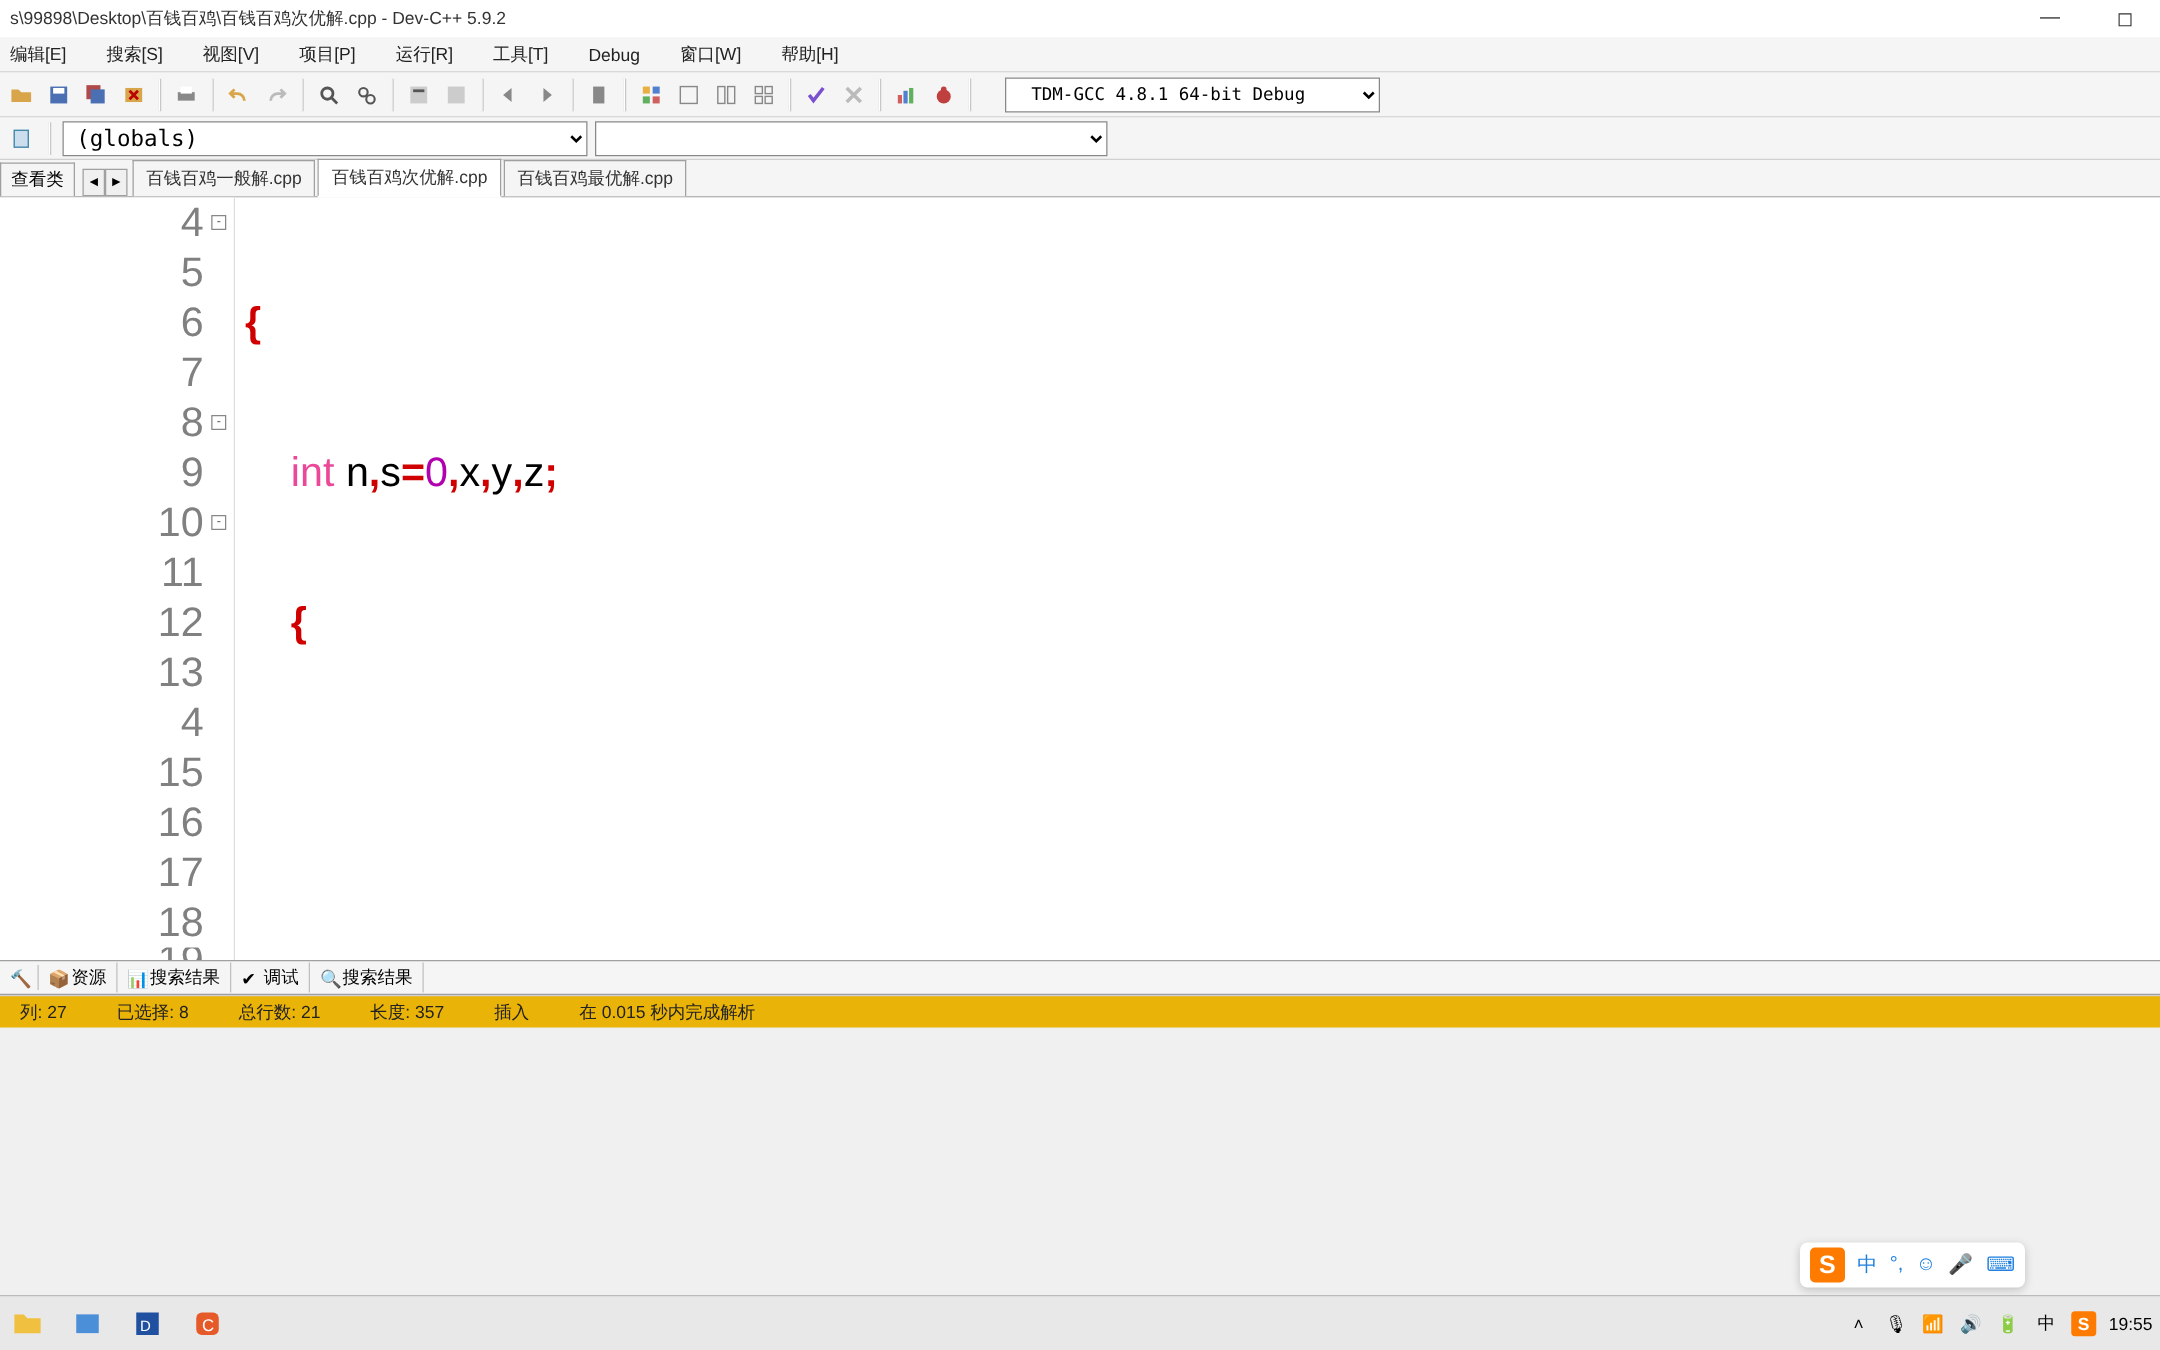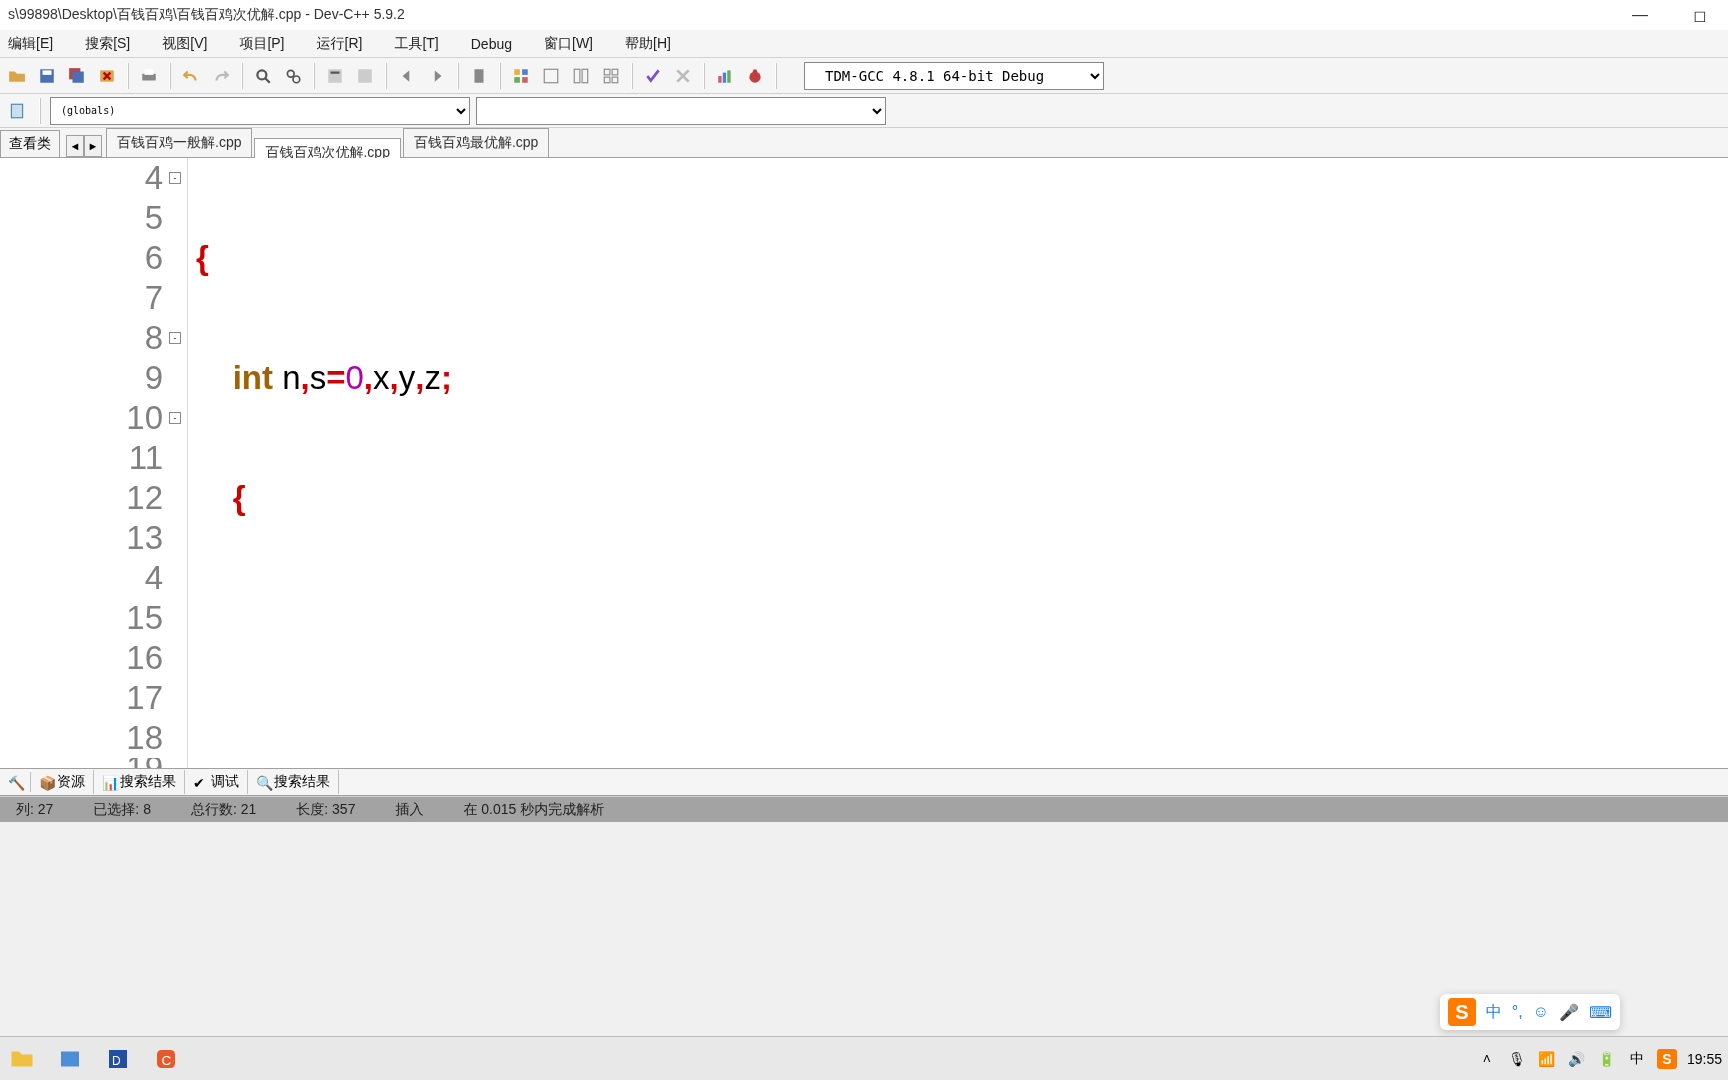--- a/index.html
+++ b/index.html
@@ -11,45 +11,45 @@
 
 .menubar { background:#f5f5f5; height:28px; display:flex; align-items:center; gap:28px; padding:0 6px; font-size:14px; color:#222; border-bottom:1px solid #d0d0d0; }
 .menu-item { cursor:pointer; padding:2px 2px; }
 
 .toolbar { background:#f5f5f5; height:36px; display:flex; align-items:center; gap:4px; padding:2px 4px; border-bottom:1px solid #d0d0d0; }
 .tb-btn { width:26px; height:26px; border:1px solid transparent; display:flex; align-items:center; justify-content:center; cursor:pointer; background:#f5f5f5; }
 .tb-sep { width:2px; height:26px; background:#c8c8c8; margin:0 3px; border-left:1px solid #fff; }
 .compiler-select { height:28px; width:300px; font-family:monospace; font-size:14px; border:1px solid #888; background:#fff; padding:2px 16px; margin-left:20px; }
 
 .second-bar { background:#f5f5f5; height:34px; display:flex; align-items:center; gap:6px; padding:2px 4px; border-bottom:1px solid #d0d0d0; }
-.dropdown-wide { height:28px; width:420px; font-family:monospace; font-size:10px; border:1px solid #888; background:#fff; padding:2px 6px; }
+.dropdown-wide { height:28px; width:420px; font-family:monospace; font-size:18px; border:1px solid #888; background:#fff; padding:2px 6px; }
 .dropdown-wider { height:28px; width:410px; border:1px solid #888; background:#fff; }
 
 .tab-row { background:#f5f5f5; height:30px; display:flex; align-items:flex-end; border-bottom:1px solid #a0a0a0; }
 .side-tab-btn { padding:4px 8px; font-size:14px; border:1px solid #a0a0a0; background:#f5f5f5; border-bottom:none; margin-right:2px; cursor:pointer; }
 .nav-btns { display:flex; margin:0 4px; }
 .nav-btn { width:18px; height:22px; border:1px solid #a0a0a0; background:#f0f0f0; display:flex; align-items:center; justify-content:center; font-size:11px; cursor:pointer; }
 .file-tab { padding:5px 10px 5px 10px; font-size:14px; border:1px solid #a0a0a0; background:#f5f5f5; border-bottom:none; cursor:pointer; margin-right:2px; color:#333; display:flex; align-items:center; gap:4px; }
-.file-tab.active { background:#fff; font-weight:normal; border-bottom:2px solid #fff; position:relative; top:12px; }
+.file-tab.active { background:#fff; font-weight:normal; border-bottom:2px solid #fff; position:relative; top:1px; }
 
 .editor { background:#fff; height:610px; width:100%; overflow:hidden; position:relative; display:flex; }
 .gutter { width:188px; background:#fff; text-align:right; font-family:Consolas,monospace; font-size:33px; color:#808080; padding-right:6px; border-right:1px solid #ddd; }
 .gutter-line { height:40px; line-height:40px; display:flex; justify-content:flex-end; align-items:center; gap:4px; }
 .fold { display:inline-block; width:12px; height:12px; border:1px solid #888; font-size:10px; line-height:10px; text-align:center; color:#555; margin-left:2px; background:#fff; }
 .code { font-family:Consolas,monospace; font-size:33px; line-height:40px; white-space:pre; flex:1; color:#000; }
 .code-line { height:40px; padding-left:8px; }
-.kw { color:#a16207; font-weight:bold; }
+.kw { color:#ec4899; font-weight:normal; }
 .op-red { color:#d00000; font-weight:bold; }
 .num { color:#b000b0; }
 
 .bottom-tabs { background:#f5f5f5; height:28px; display:flex; align-items:center; border-top:1px solid #a0a0a0; border-bottom:1px solid #a0a0a0; }
 .btab { padding:3px 8px; font-size:14px; border-right:1px solid #c0c0c0; cursor:pointer; display:flex; align-items:center; gap:4px; }
 .btab-icon { width:14px; height:14px; display:inline-block; }
 
-.statusbar { background:#a3a3a3; height:26px; display:flex; align-items:center; padding:0 8px; font-size:14px; gap:24px; color:#222; border-top:1px solid #d0d0d0; }
+.statusbar { background:#eab308; height:26px; display:flex; align-items:center; padding:0 8px; font-size:14px; gap:24px; color:#222; border-top:1px solid #d0d0d0; }
 .status-seg { padding:0 8px; }
 
 .taskbar { position:absolute; bottom:0; left:0; right:0; height:44px; background:#e8e8e8; display:flex; align-items:center; padding:0 6px; justify-content:space-between; border-top:1px solid #bbb; }
 .task-left { display:flex; gap:16px; align-items:center; }
 .task-item { width:32px; height:32px; display:flex; align-items:center; justify-content:center; cursor:pointer; border-radius:3px; }
 .task-right { display:flex; align-items:center; gap:10px; font-size:14px; }
 .tray-icon { width:20px; height:20px; display:flex; align-items:center; justify-content:center; cursor:pointer; }
 .sogou-bar { position:absolute; right:108px; bottom:50px; height:36px; background:#fff; border-radius:6px; box-shadow:0 2px 8px rgba(0,0,0,0.2); display:flex; align-items:center; padding:0 8px; gap:10px; font-size:16px; }
 .sogou-s { width:28px; height:28px; background:#ff7b00; color:#fff; font-weight:bold; display:flex; align-items:center; justify-content:center; border-radius:4px; font-size:20px; }
 .svgico { width:18px; height:18px; }

